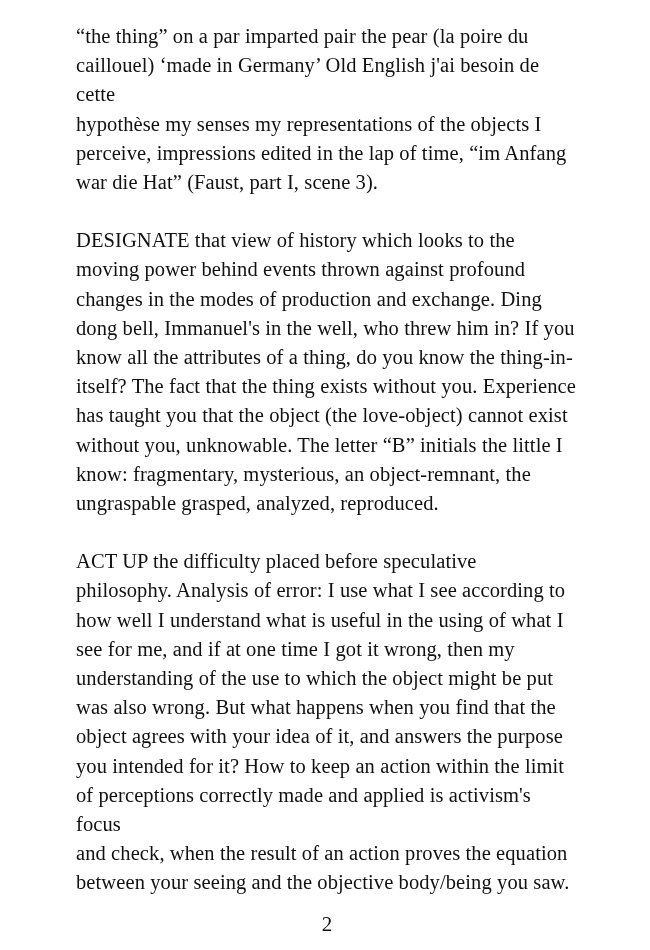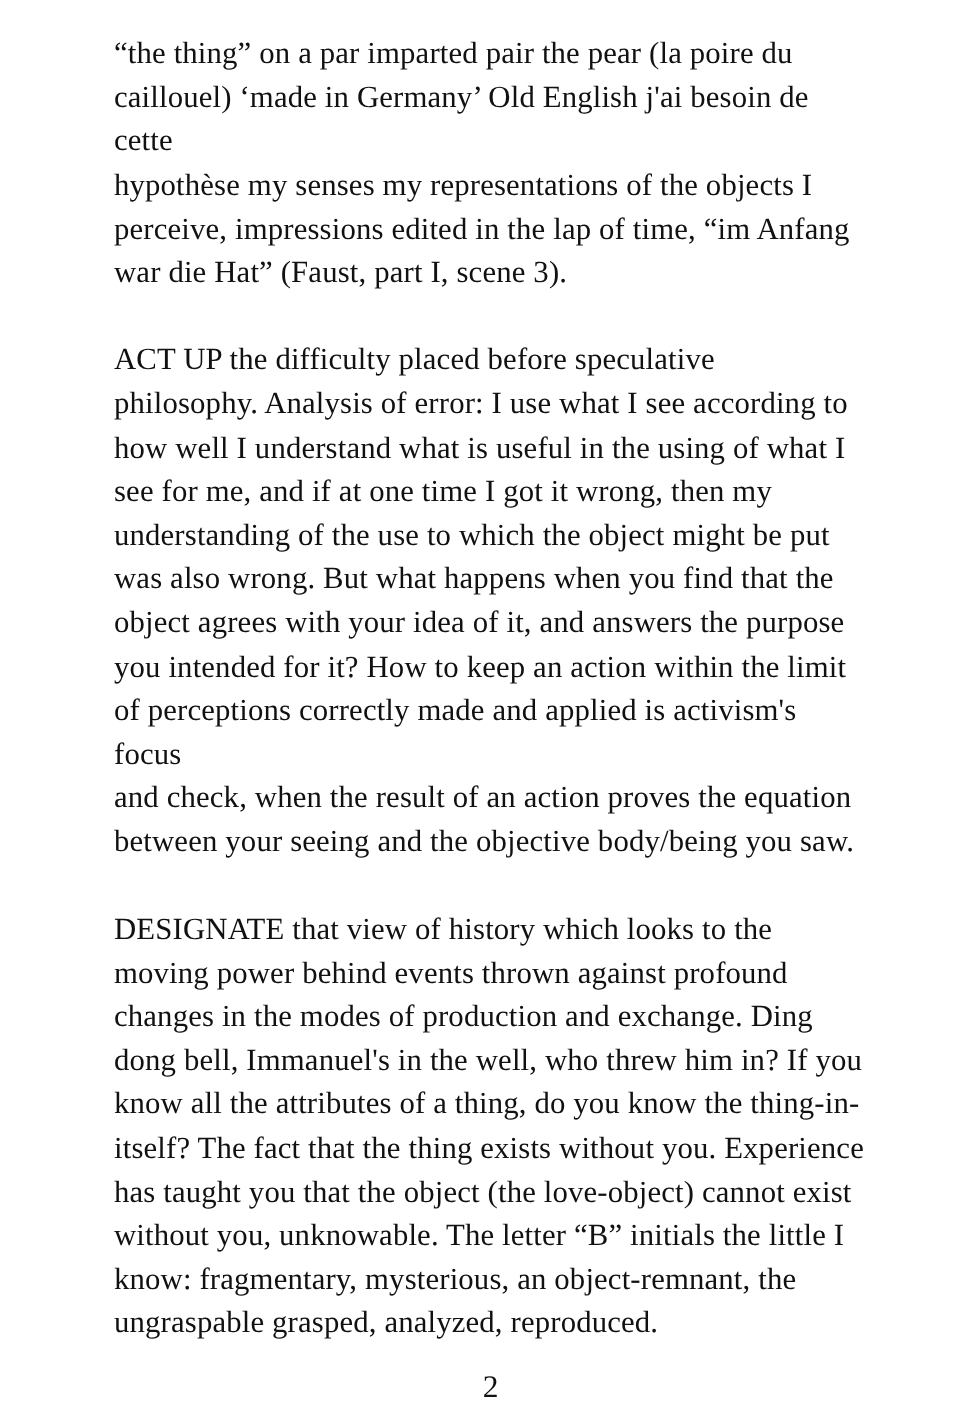--- a/index.html
+++ b/index.html
@@ -44,36 +44,36 @@
 </head>
 <body>
 
 <div class="page">
   <div class="text-block">
     <p class="para">“the thing” on a par imparted pair the pear (la poire du
 caillouel) ‘made in Germany’ Old English j'ai besoin de cette
 hypothèse my senses my representations of the objects I
 perceive, impressions edited in the lap of time, “im Anfang
 war die Hat” (Faust, part I, scene 3).</p>
+    <p class="para">DESIGNATE that view of history which looks to the
+moving power behind events thrown against profound
+changes in the modes of production and exchange. Ding
+dong bell, Immanuel's in the well, who threw him in? If you
+know all the attributes of a thing, do you know the thing-in-
+itself? The fact that the thing exists without you. Experience
+has taught you that the object (the love-object) cannot exist
+without you, unknowable. The letter “B” initials the little I
+know: fragmentary, mysterious, an object-remnant, the
+ungraspable grasped, analyzed, reproduced.</p>
     <p class="para">ACT UP the difficulty placed before speculative
 philosophy. Analysis of error: I use what I see according to
 how well I understand what is useful in the using of what I
 see for me, and if at one time I got it wrong, then my
 understanding of the use to which the object might be put
 was also wrong. But what happens when you find that the
 object agrees with your idea of it, and answers the purpose
 you intended for it? How to keep an action within the limit
 of perceptions correctly made and applied is activism's focus
 and check, when the result of an action proves the equation
 between your seeing and the objective body/being you saw.</p>
-    <p class="para">DESIGNATE that view of history which looks to the
-moving power behind events thrown against profound
-changes in the modes of production and exchange. Ding
-dong bell, Immanuel's in the well, who threw him in? If you
-know all the attributes of a thing, do you know the thing-in-
-itself? The fact that the thing exists without you. Experience
-has taught you that the object (the love-object) cannot exist
-without you, unknowable. The letter “B” initials the little I
-know: fragmentary, mysterious, an object-remnant, the
-ungraspable grasped, analyzed, reproduced.</p>
   </div>
   <div class="folio">2</div>
 </div>
 
 </body></html>

